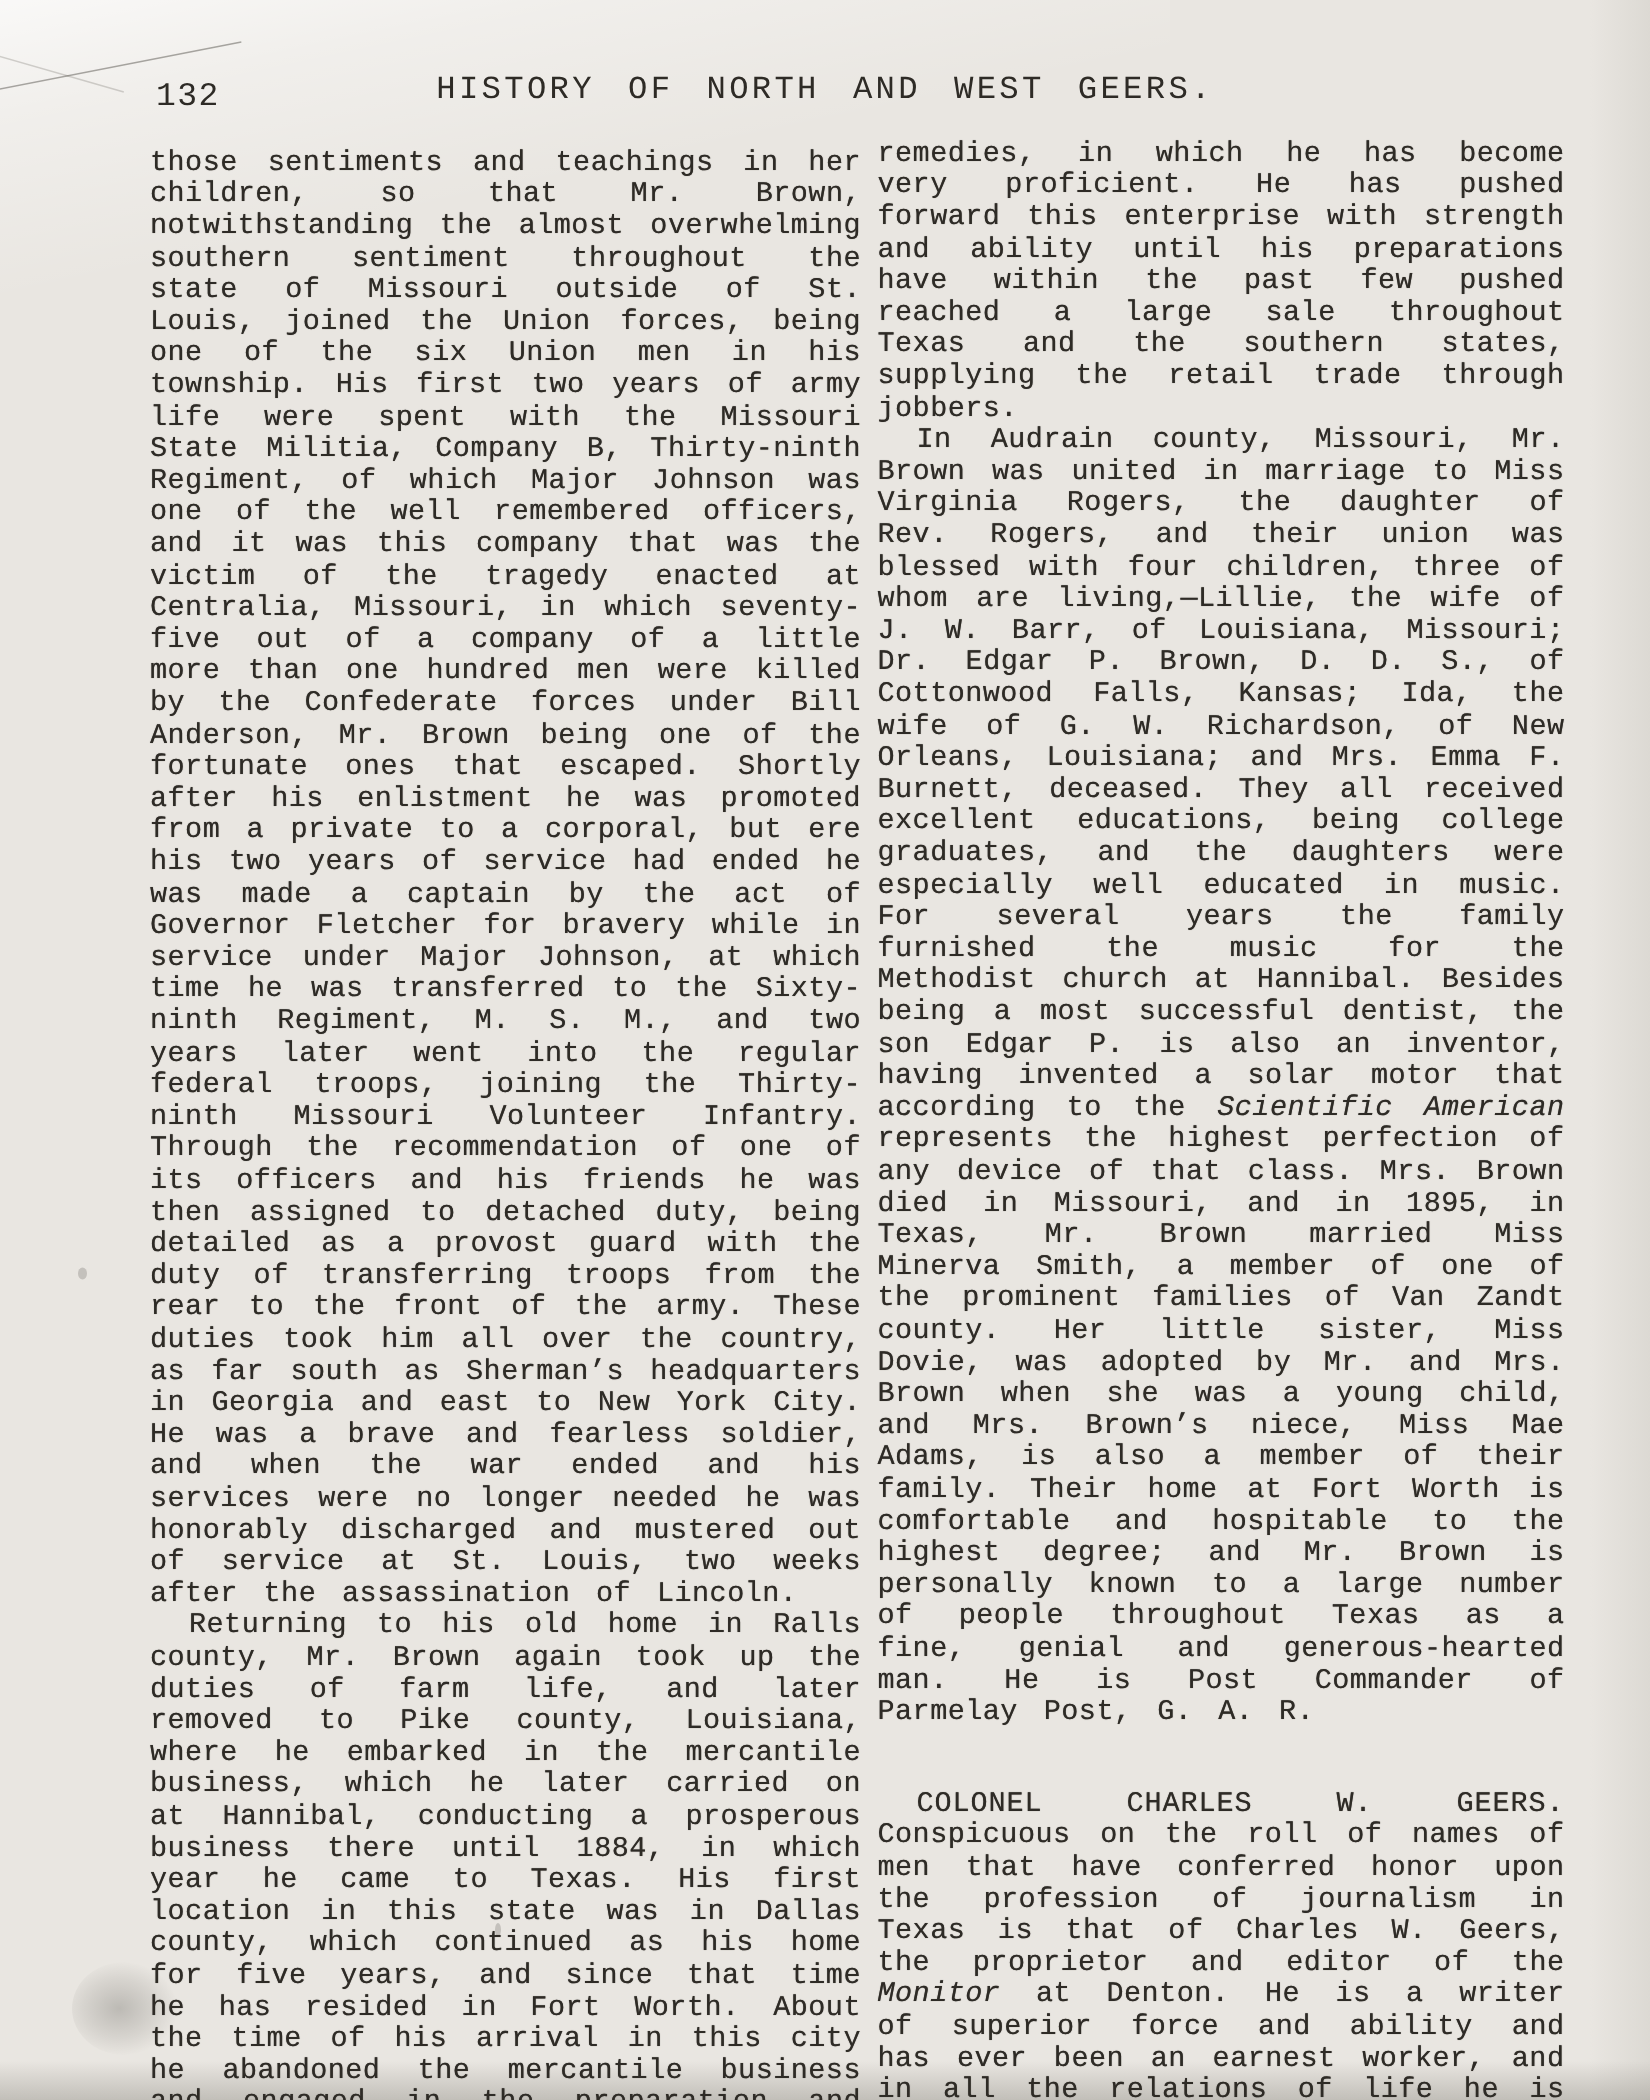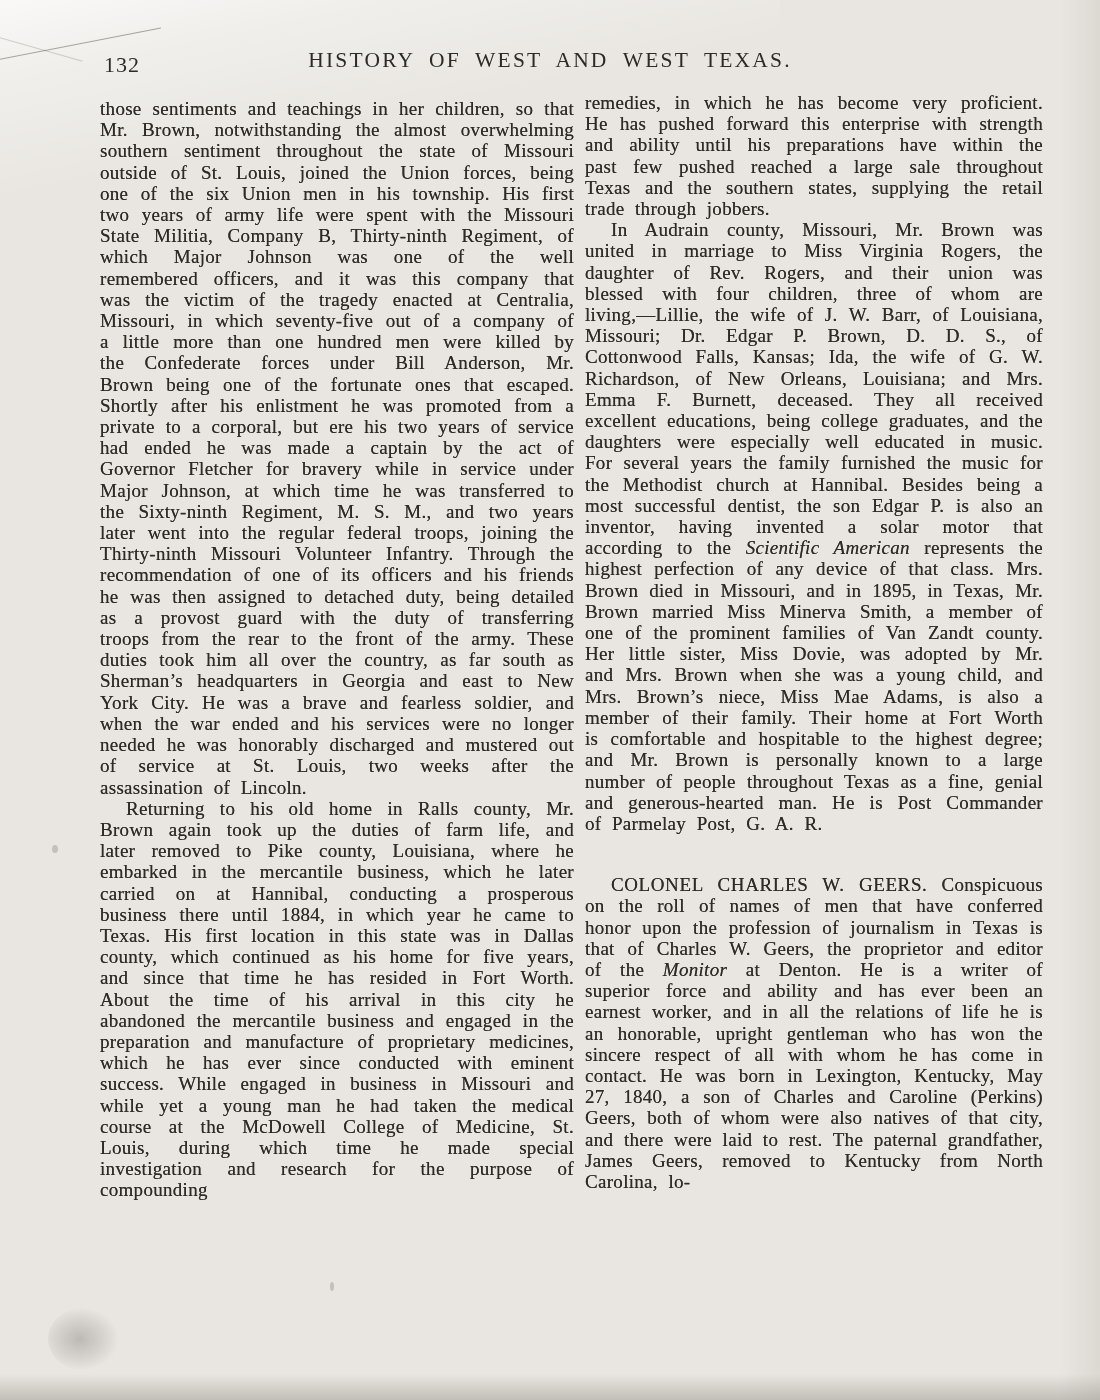--- a/index.html
+++ b/index.html
@@ -3,21 +3,21 @@
 <meta charset="utf-8">
 <style>
   html, body { margin: 0; padding: 0; background: #b9b7b2; }
   .page {
     position: relative;
     width: 1100px;
     height: 1400px;
     margin: 0 auto;
     background: #e9e6e1;
     overflow: hidden;
-    font-family: Liberation Serif, serif;
+    font-family: Liberation Mono, monospace;
     color: #2e2b26;
   }
   
   .shade-topleft {
     position: absolute; left: 0; top: 0; width: 780px; height: 200px;
     background: linear-gradient(168deg, rgba(255,255,255,0.75) 0%, rgba(255,255,255,0.35) 22%, rgba(233,230,225,0) 55%);
     pointer-events: none;
   }
   .crease-line {
     position: absolute; left: -6px; top: 60px; width: 170px; height: 0;
@@ -90,21 +90,21 @@
   <div class="shade-topleft"></div>
   <div class="crease-line"></div>
   <div class="crease-line2"></div>
   <div class="shade-right"></div>
   <div class="shade-bottom"></div>
   <div class="smudge"></div>
   <div class="speck s1"></div>
   <div class="speck s2"></div>
 
   <div class="page-number">132</div>
-  <div class="header-title">HISTORY OF WEST AND WEST TEXAS.</div>
+  <div class="header-title">HISTORY OF NORTH AND WEST GEERS.</div>
 
   <div class="col col-left">
     <p>those sentiments and teachings in her children, so that Mr. Brown, notwithstanding the almost overwhelming southern sentiment throughout the state of Missouri outside of St. Louis, joined the Union forces, being one of the six Union men in his township.  His first two years of army life were spent with the Missouri State Militia, Company B, Thirty-ninth Regiment, of which Major Johnson was one of the well remembered officers, and it was this company that was the victim of the tragedy enacted at Centralia, Missouri, in which seventy-five out of a company of a little more than one hundred men were killed by the Confederate forces under Bill Anderson, Mr. Brown being one of the fortunate ones that escaped.  Shortly after his enlistment he was promoted from a private to a corporal, but ere his two years of service had ended he was made a captain by the act of Governor Fletcher for bravery while in service under Major Johnson, at which time he was transferred to the Sixty-ninth Regiment, M. S. M., and two years later went into the regular federal troops, joining the Thirty-ninth Missouri Volunteer Infantry.  Through the recommendation of one of its officers and his friends he was then assigned to detached duty, being detailed as a provost guard with the duty of transferring troops from the rear to the front of the army.  These duties took him all over the country, as far south as Sherman’s headquarters in Georgia and east to New York City. He was a brave and fearless soldier, and when the war ended and his services were no longer needed he was honorably discharged and mustered out of service at St. Louis, two weeks after the assassination of Lincoln.</p>
     <p class="indent">Returning to his old home in Ralls county, Mr. Brown again took up the duties of farm life, and later removed to Pike county, Louisiana, where he embarked in the mercantile business, which he later carried on at Hannibal, conducting a prosperous business there until 1884, in which year he came to Texas. His first location in this state was in Dallas county, which continued as his home for five years, and since that time he has resided in Fort Worth.  About the time of his arrival in this city he abandoned the mercantile business and engaged in the preparation and manufacture of proprietary medicines, which he has ever since conducted with eminent success.  While engaged in business in Missouri and while yet a young man he had taken the medical course at the McDowell College of Medicine, St. Louis, during which time he made special investigation and research for the purpose of compounding</p>
   </div>
 
   <div class="col col-right">
     <p>remedies, in which he has become very proficient.  He has pushed forward this enterprise with strength and ability until his preparations have within the past few pushed reached a large sale throughout Texas and the southern states, supplying the retail trade through jobbers.</p>
     <p class="indent"><span>In Audrain county, Missouri, Mr. Brown was united in marriage to Miss Virginia Rogers, the daughter of Rev. Rogers, and their union was blessed with four children, three of whom are living,—Lillie, the wife of J. W. Barr, of Louisiana, Missouri; Dr. Edgar P. Brown, D. D. S., of Cottonwood Falls, Kansas; Ida, the wife of G. W. Richardson, of New Orleans, Louisiana; and Mrs. Emma F. Burnett, deceased.  They all received excellent educations, being college graduates, and the daughters were especially well educated in music.  For several years the family furnished the music for the Methodist church at Hannibal.  Besides being a most successful dentist, the son Edgar P. is also an inventor, having invented a solar motor that according to the </span><i>Scientific American</i><span> represents the highest perfection of any device of that class.  Mrs. Brown died in Missouri, and in 1895, in Texas, Mr. Brown married Miss Minerva Smith, a member of one of the prominent families of Van Zandt county. Her little sister, Miss Dovie, was adopted by Mr. and Mrs. Brown when she was a young child, and Mrs. Brown’s niece, Miss Mae Adams, is also a member of their family.  Their home at Fort Worth is comfortable and hospitable to the highest degree; and Mr. Brown is personally known to a large number of people throughout Texas as a fine, genial and generous-hearted man.  He is Post Commander of Parmelay Post, G. A. R.</span></p>
     <p class="indent section-start"><span class="section-heading">COLONEL CHARLES W. GEERS.</span><span>  Conspicuous on the roll of names of men that have conferred honor upon the profession of journalism in Texas is that of Charles W. Geers, the proprietor and editor of the </span><i>Monitor</i><span> at Denton.  He is a writer of superior force and ability and has ever been an earnest worker, and in all the relations of life he is an honorable, upright gentleman who has won the sincere respect of all with whom he has come in contact.  He was born in Lexington, Kentucky, May 27, 1840, a son of Charles and Caroline (Perkins) Geers, both of whom were also natives of that city, and there were laid to rest. The paternal grandfather, James Geers, removed to Kentucky from North Carolina, lo-</span></p>

